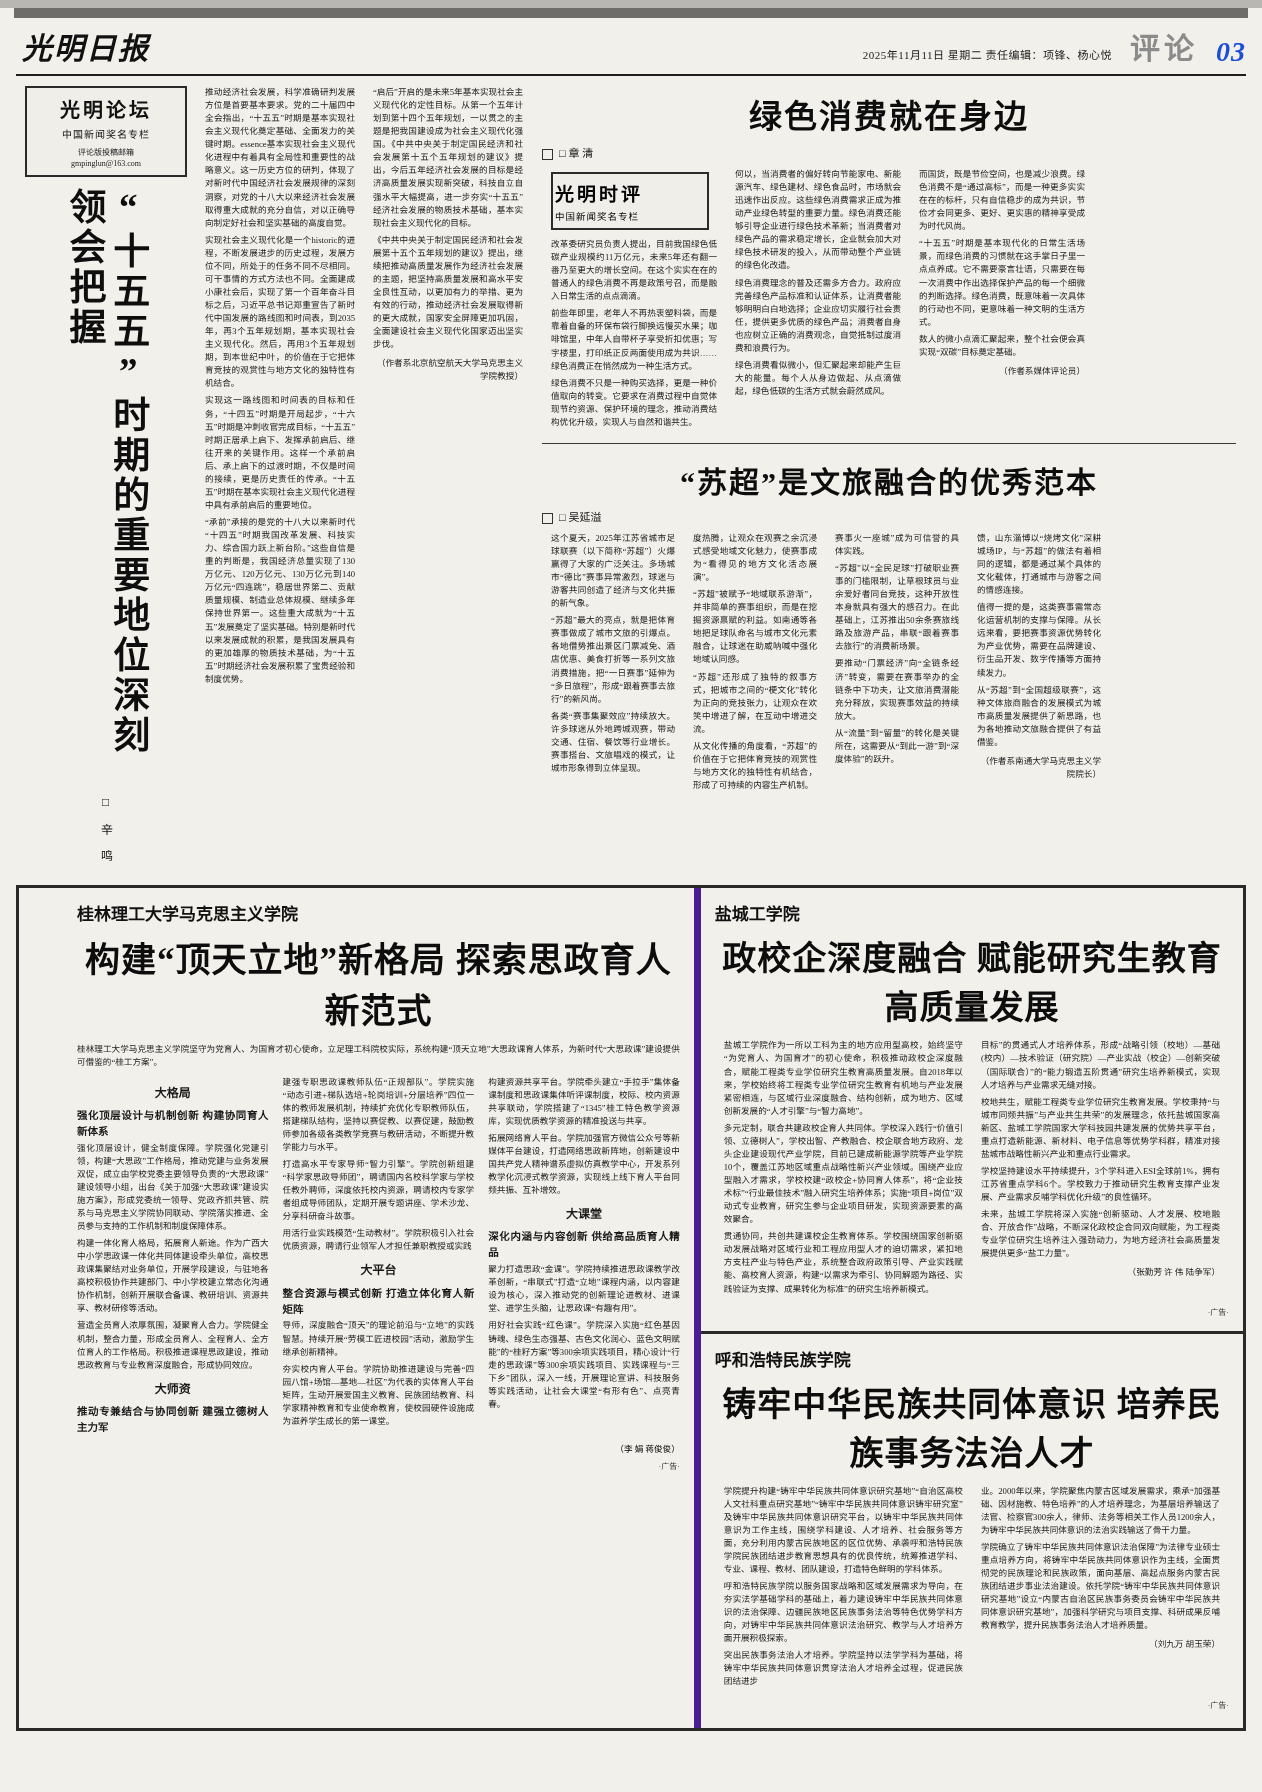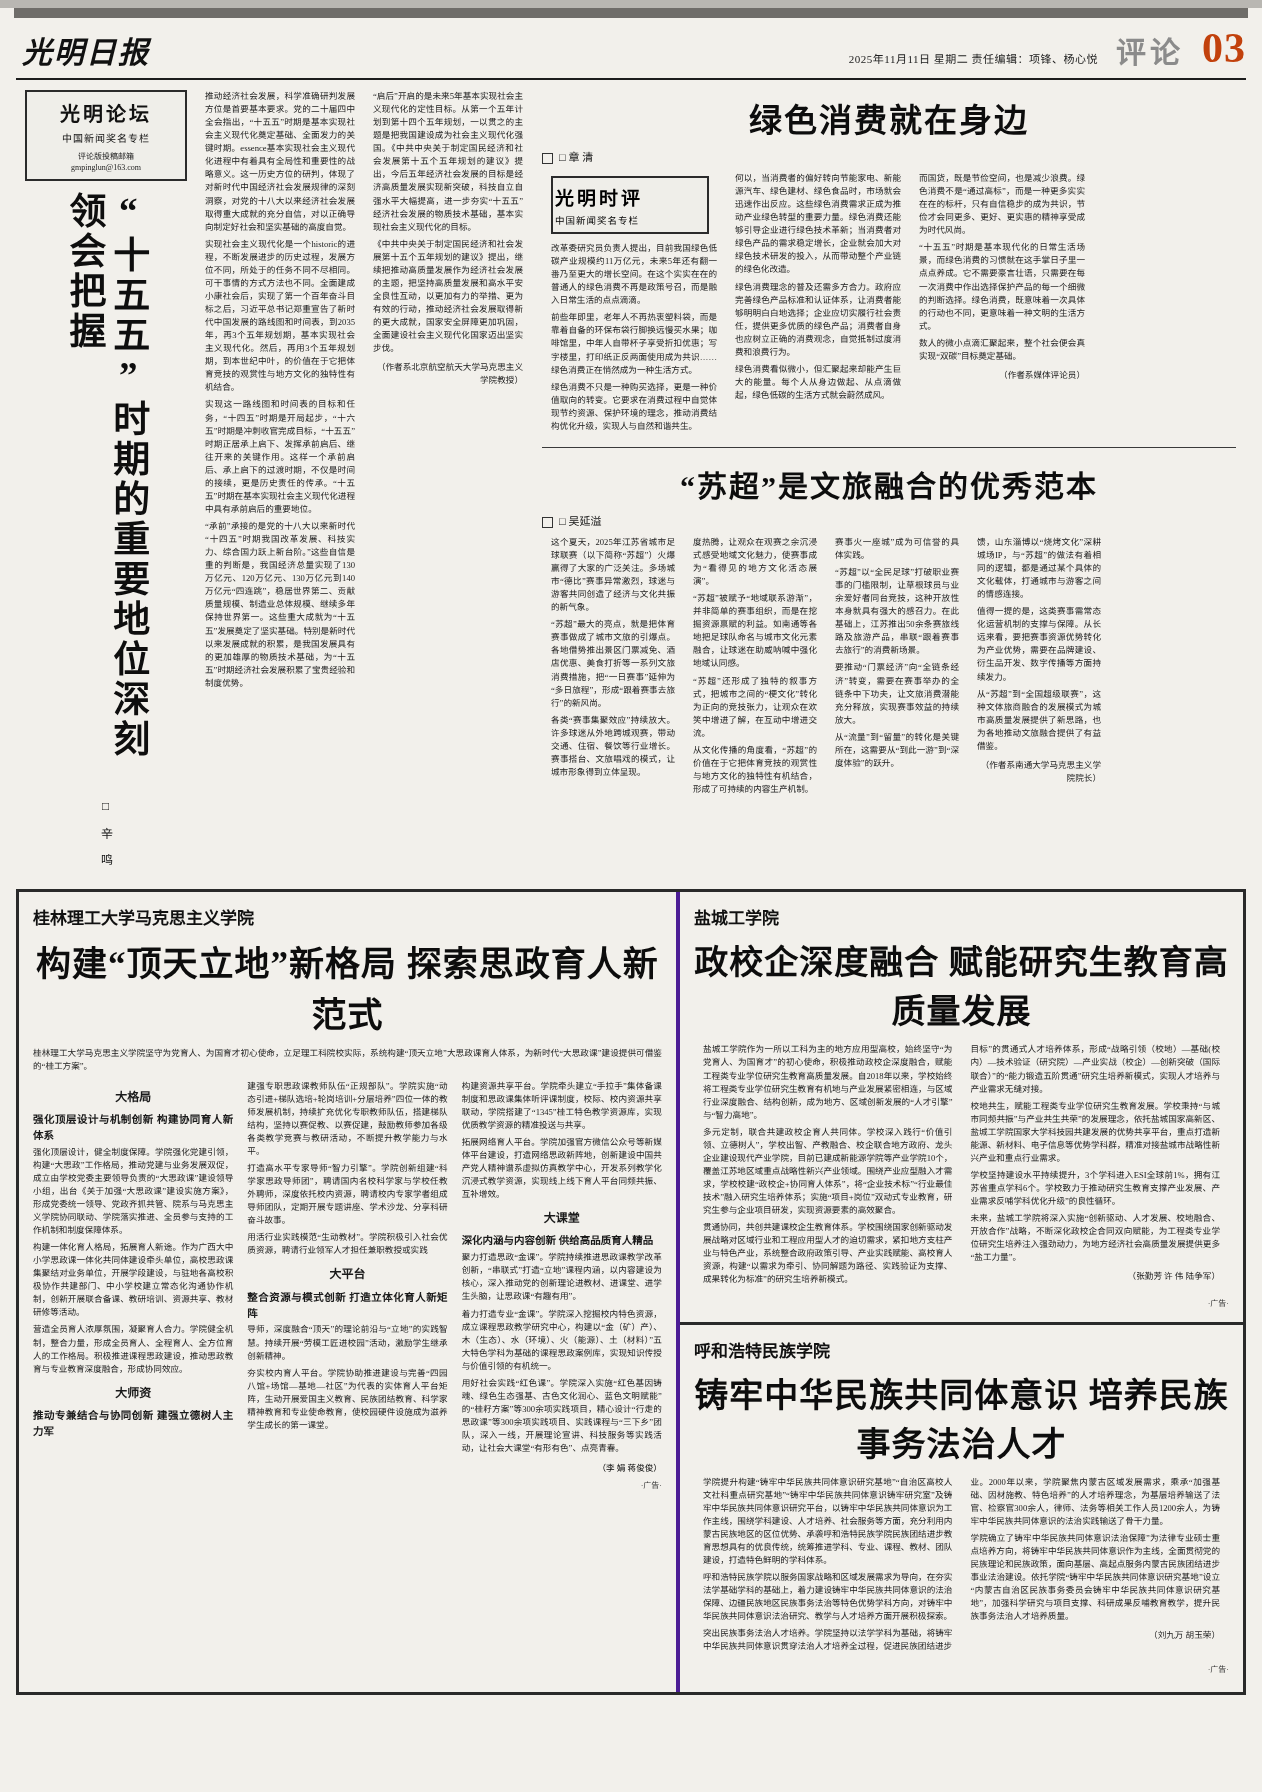--- a/index.html
+++ b/index.html
@@ -10,21 +10,21 @@
   }
   .topbar{height:10px;background:#6f6d69;margin:8px 14px 0 14px;}
   
   .masthead{display:flex;align-items:flex-end;justify-content:space-between;
     margin:6px 16px 0 16px;padding-bottom:6px;border-bottom:2px solid #1d1d1d;}
   .logo{font-family:"Liberation Serif",serif;font-weight:bold;font-size:30px;
     letter-spacing:2px;color:#111;font-style:italic;padding-left:6px;}
   .mast-right{display:flex;align-items:flex-end;gap:18px;}
   .mast-meta{font-size:11px;color:#222;padding-bottom:6px;letter-spacing:.5px;}
   .mast-section{font-size:30px;font-weight:bold;color:#8b8b8b;letter-spacing:4px;}
-  .mast-pageno{font-size:42px;font-weight:bold;color:#c2410c;letter-spacing:1px;}
+  .mast-pageno{font-size:28px;font-weight:bold;color:#1d4ed8;letter-spacing:1px;font-style:italic;}
   .hr-thin{height:1px;background:#3a3a3a;}
   .body-text{font-size:8.6px;line-height:1.52;text-align:justify;color:#1a1a1a;
     text-justify:inter-ideograph;}
   .byline{font-size:11px;color:#111;margin:6px 0 8px 0;}
   .byline .box{display:inline-block;width:9px;height:9px;border:1px solid #333;
     margin-right:6px;vertical-align:middle;}
   .signature{font-size:8.6px;text-align:right;margin-top:6px;}
   
   .top-zone{display:flex;margin:10px 16px 0 16px;gap:0;}
   .vtitle-col{width:180px;position:relative;}
@@ -49,21 +49,21 @@
     text-align:center;margin:4px 0 2px 0;}
   .art-title.sm{font-size:30px;}
   .art-cols{display:flex;}
   .art-cols .c{padding:0 9px;}
   .shiping{border:2px solid #2b2b2b;width:150px;text-align:left;padding:5px 2px;
     background:#efeee9;margin:4px 0 8px 0;}
   .shiping .t1{font-size:19px;font-weight:bold;letter-spacing:3px;}
   .shiping .t2{font-size:9.5px;margin-top:3px;letter-spacing:1px;}
   
   .bottom-zone{margin:10px 16px 0 16px;border:3px solid #2a2a2a;display:flex;}
-  .bz-left{width:54%;border-right:4px solid #4c1d95;padding:12px 14px 13px 14px;box-sizing:border-box;}
+  .bz-left{width:54%;border-right:7px solid #4c1d95;padding:12px 14px 13px 14px;box-sizing:border-box;margin-left:44px;}
   .bz-right{width:46%;box-sizing:border-box;display:flex;flex-direction:column;}
   .bz-right .upper{padding:12px 14px 14px 14px;border-bottom:3px solid #2a2a2a;}
   .bz-right .lower{padding:12px 14px 18px 14px;}
   .inst{font-size:17px;font-weight:bold;color:#111;margin-bottom:6px;}
   .big-head{font-size:35px;font-weight:bold;letter-spacing:1px;color:#0d0d0d;
     margin:6px 0 10px 0;text-align:center;}
   .big-head.sm{font-size:34px;}
   .three-col{column-count:3;column-gap:14px;}
   .sub-h{font-size:12px;font-weight:bold;text-align:center;margin:8px 0 4px 0;}
   .sub-h2{font-size:10.5px;font-weight:bold;margin:6px 0 2px 0;}
@@ -204,21 +204,20 @@
         <p>用活行业实践模范“生动教材”。学院积极引入社会优质资源，聘请行业领军人才担任兼职教授或实践</p>
         <div class="sub-h">大平台</div>
         <div class="sub-h2">整合资源与模式创新  打造立体化育人新矩阵</div>
         <p>导师，深度融合“顶天”的理论前沿与“立地”的实践智慧。持续开展“劳模工匠进校园”活动，激励学生继承创新精神。</p>
         <p>夯实校内育人平台。学院协助推进建设与完善“四园八馆+场馆—基地—社区”为代表的实体育人平台矩阵，生动开展爱国主义教育、民族团结教育、科学家精神教育和专业使命教育，使校园硬件设施成为滋养学生成长的第一课堂。</p>
         <p>构建资源共享平台。学院牵头建立“手拉手”集体备课制度和思政课集体听评课制度，校际、校内资源共享联动，学院搭建了“1345”桂工特色教学资源库，实现优质教学资源的精准投送与共享。</p>
         <p>拓展网络育人平台。学院加强官方微信公众号等新媒体平台建设，打造网络思政新阵地，创新建设中国共产党人精神谱系虚拟仿真教学中心，开发系列教学化沉浸式教学资源，实现线上线下育人平台同频共振、互补增效。</p>
         <div class="sub-h">大课堂</div>
         <div class="sub-h2">深化内涵与内容创新  供给高品质育人精品</div>
         <p>聚力打造思政“金课”。学院持续推进思政课教学改革创新，“串联式”打造“立地”课程内涵，以内容建设为核心，深入推动党的创新理论进教材、进课堂、进学生头脑，让思政课“有趣有用”。</p>
-        <p>着力打造专业“金课”。学院深入挖掘校内特色资源，成立课程思政教学研究中心，构建以“金（矿）产）、木（生态）、水（环境）、火（能源）、土（材料）”五大特色学科为基础的课程思政案例库，实现知识传授与价值引领的有机统一。</p>
         <p>用好社会实践“红色课”。学院深入实施“红色基因铸魂、绿色生态强基、古色文化润心、蓝色文明赋能”的“桂籽方案”等300余项实践项目，精心设计“行走的思政课”等300余项实践项目、实践课程与“三下乡”团队，深入一线，开展理论宣讲、科技服务等实践活动，让社会大课堂“有形有色”、点亮青春。</p>
       </div>
       <div class="signature">（李 娟 蒋俊俊）</div>
       <div class="adtag">·广告·</div>
     </div>
 
     <div class="bz-right">
 
       <div class="upper">
         <div class="inst">盐城工学院</div>

